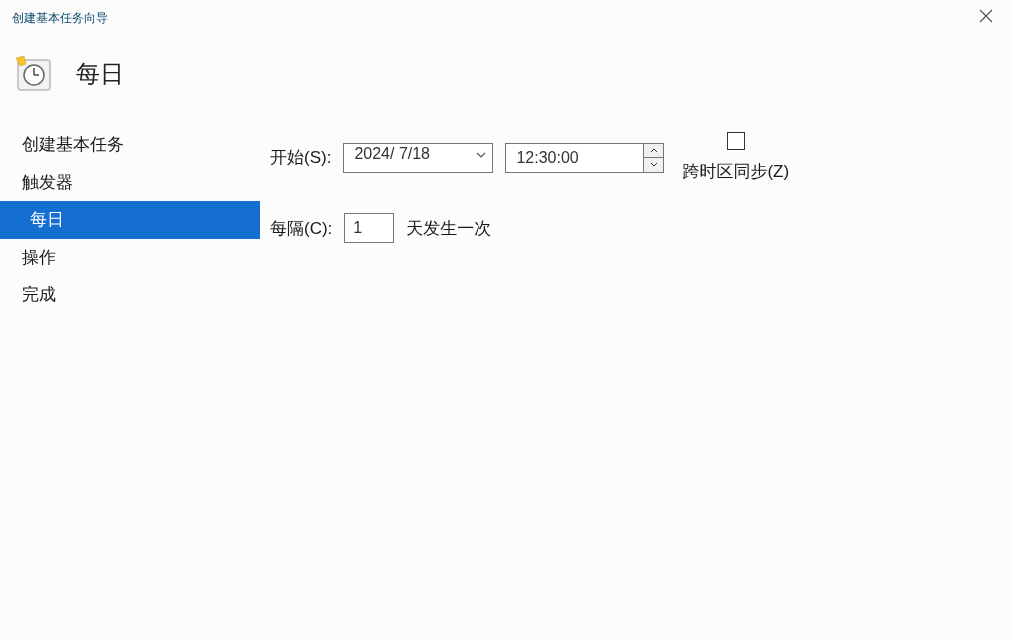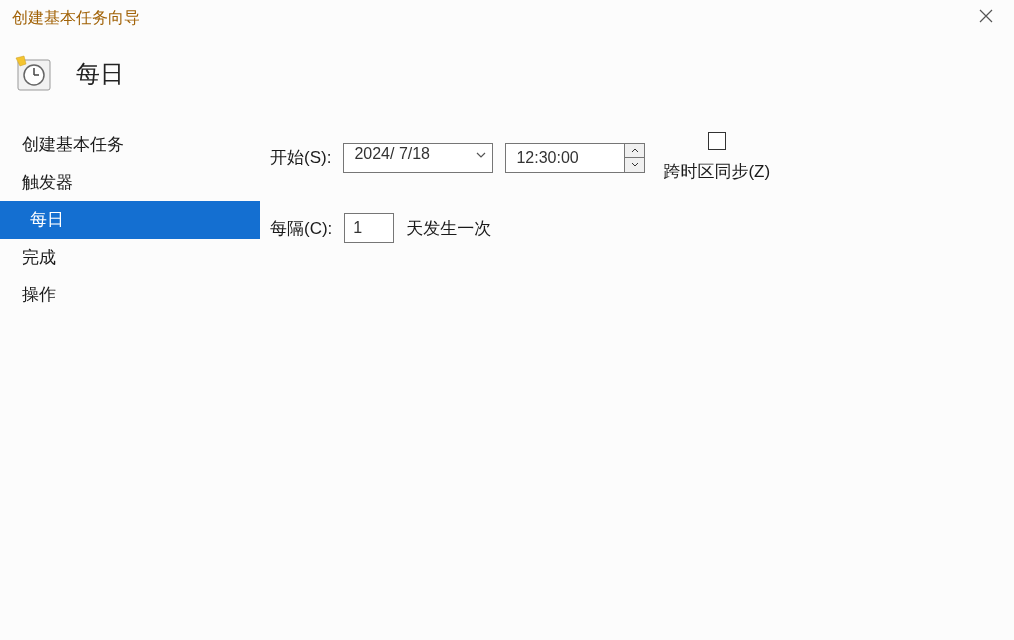--- a/index.html
+++ b/index.html
@@ -18,22 +18,22 @@
     }
     .titlebar {
       display: flex;
       justify-content: space-between;
       align-items: center;
       height: 36px;
       padding: 0 12px;
       background: #fcfcfc;
     }
     .titlebar-title {
-      font-size: 16px;
-      color: #a16207;
+      font-size: 12px;
+      color: #0c4a6e;
     }
     .close-icon {
       font-size: 18px;
       color: #555;
       cursor: pointer;
       padding: 4px 8px;
     }
     .header {
       display: flex;
       align-items: center;
@@ -107,21 +107,21 @@
       color: #555;
     }
     .time-input {
       display: flex;
       align-items: center;
       border: 1px solid #767676;
       background: #fff;
       height: 30px;
       padding: 0 0 0 10px;
       font-size: 16px;
-      width: 140px;
+      width: 159px;
       justify-content: space-between;
     }
     .spinner {
       display: flex;
       flex-direction: column;
       border-left: 1px solid #767676;
       height: 100%;
       width: 20px;
     }
     .spinner-btn {
@@ -185,22 +185,22 @@
     </svg>
   </span>
   <h1 class="page-title">每日</h1>
 </div>
 
 <div class="body">
   <div class="sidebar">
     <div class="sidebar-item">创建基本任务</div>
     <div class="sidebar-item">触发器</div>
     <div class="sidebar-item sub selected">每日</div>
+    <div class="sidebar-item">操作</div>
     <div class="sidebar-item">完成</div>
-    <div class="sidebar-item">操作</div>
   </div>
 
   <div class="content">
     <div class="form-row">
       <span class="label">开始(S):</span>
       <div class="date-input">
         <span>2024/  7/18</span>
         <span class="chevron">
           <svg width="10" height="6" viewBox="0 0 10 6">
               <path d="M1 1 L5 5 L9 1" stroke="#555" stroke-width="1.2" fill="none"></path>

